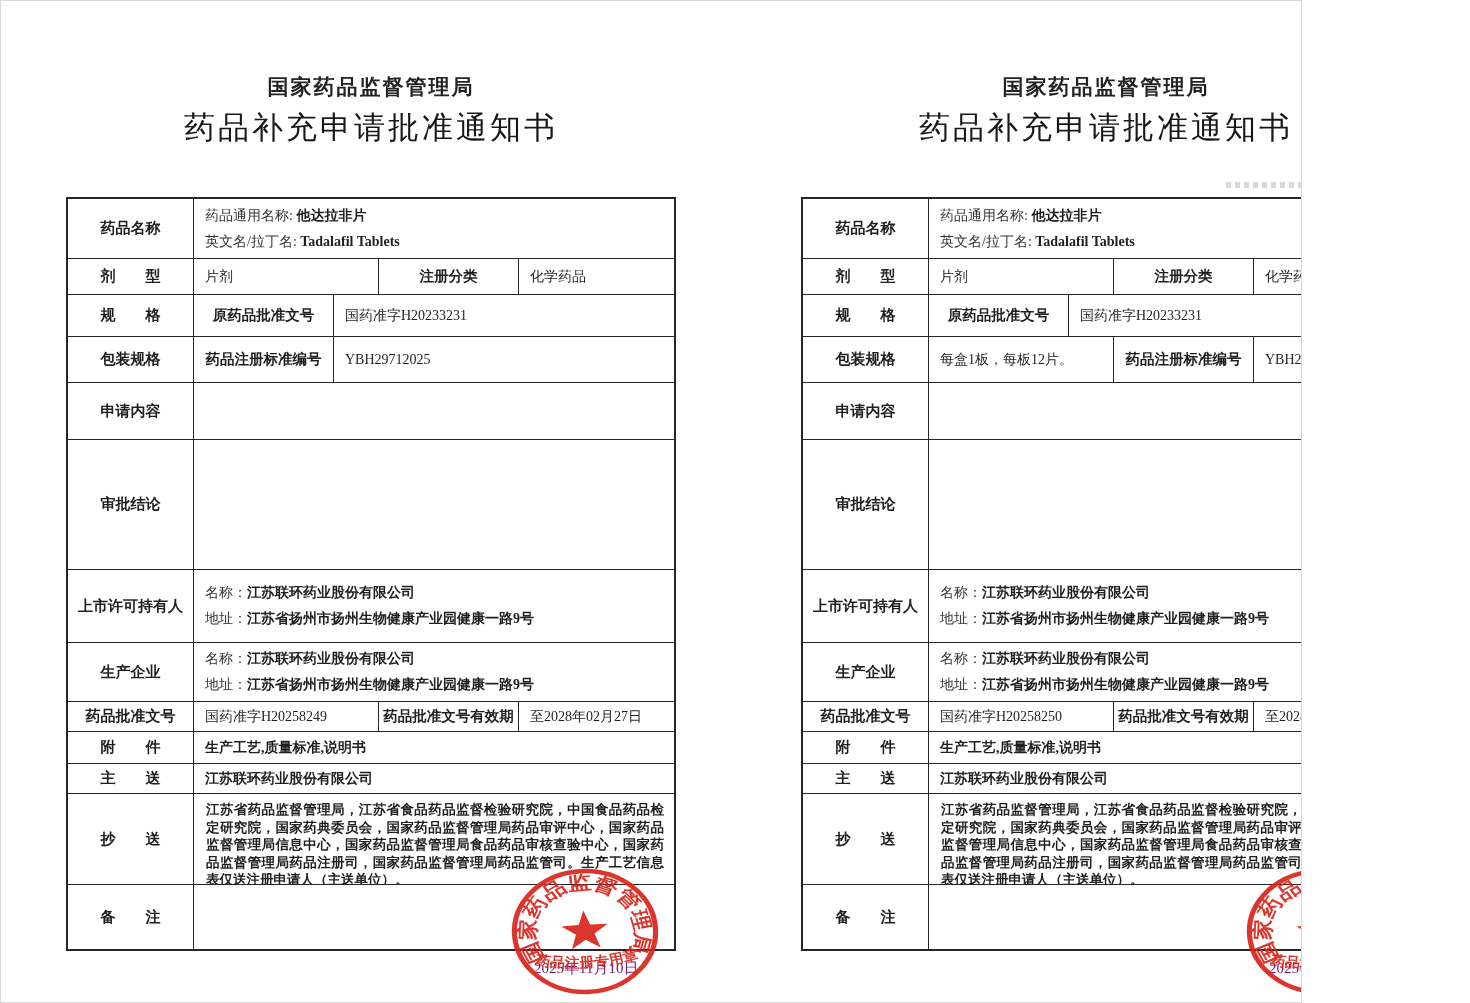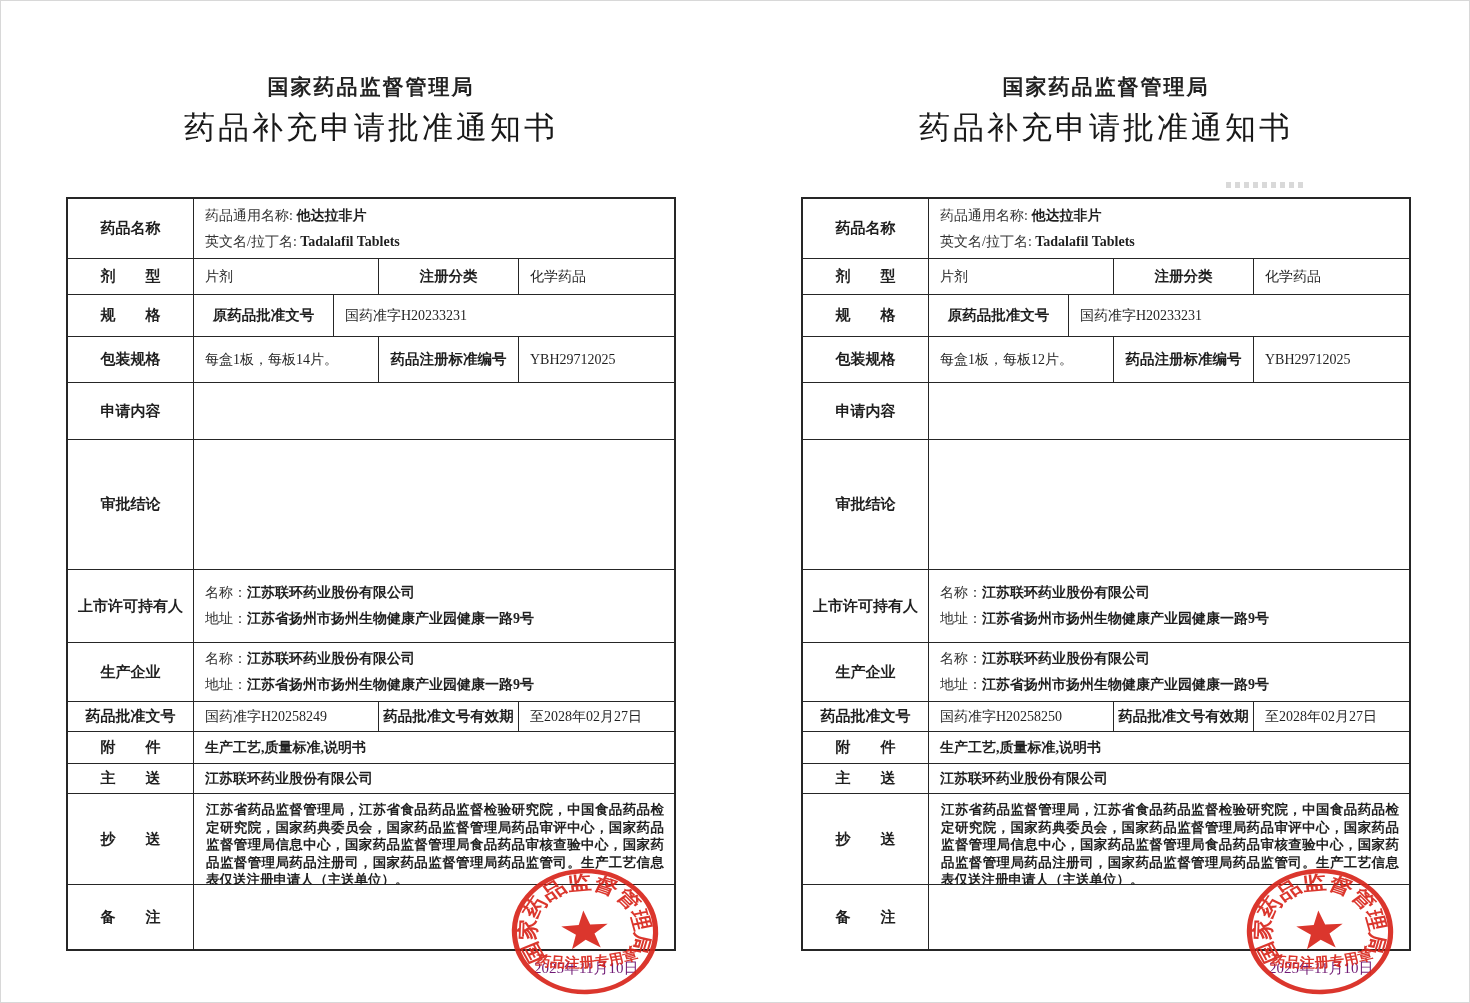--- a/index.html
+++ b/index.html
@@ -1,18 +1,18 @@
 <!DOCTYPE html>
 <html><head>
 <meta charset="utf-8">
 <style>
   * { margin:0; padding:0; box-sizing:border-box; }
   html,body { background:#ffffff; }
   .page {
-    position:relative; width:1470px; height:1003px; background:#ffffff;
+    position:relative; width:1302px; height:1003px; background:#ffffff;
     border:1px solid #d8d8d8; overflow:hidden;
     font-family:"Liberation Serif", serif; color:#1f1f1f;
   }
   .doc { position:absolute; top:0; width:610px; height:1003px; }
   .doc.d1 { left:65px; }
   .doc.d2 { left:800px; }
 
   .org {
     position:absolute; top:72px; left:0; width:100%; text-align:center;
     font-family:"Liberation Sans", sans-serif; font-weight:700;
@@ -101,21 +101,20 @@
         <div class="cell lab2">注册分类</div>
         <div class="cell val valend">化学药品</div>
       </div>
       <div class="row" style="height:42px">
         <div class="cell lab">规　　格</div>
         <div class="cell lab2">原药品批准文号</div>
         <div class="cell val valend">国药准字H20233231</div>
       </div>
       <div class="row" style="height:46px">
         <div class="cell lab">包装规格</div>
-        <div class="cell val val4">每盒1板，每板14片。</div>
         <div class="cell lab2">药品注册标准编号</div>
         <div class="cell val valend">YBH29712025</div>
       </div>
       <div class="row" style="height:57px">
         <div class="cell lab">申请内容</div>
         <div class="cell val"></div>
       </div>
       <div class="row" style="height:130px">
         <div class="cell lab">审批结论</div>
         <div class="cell val"></div>

